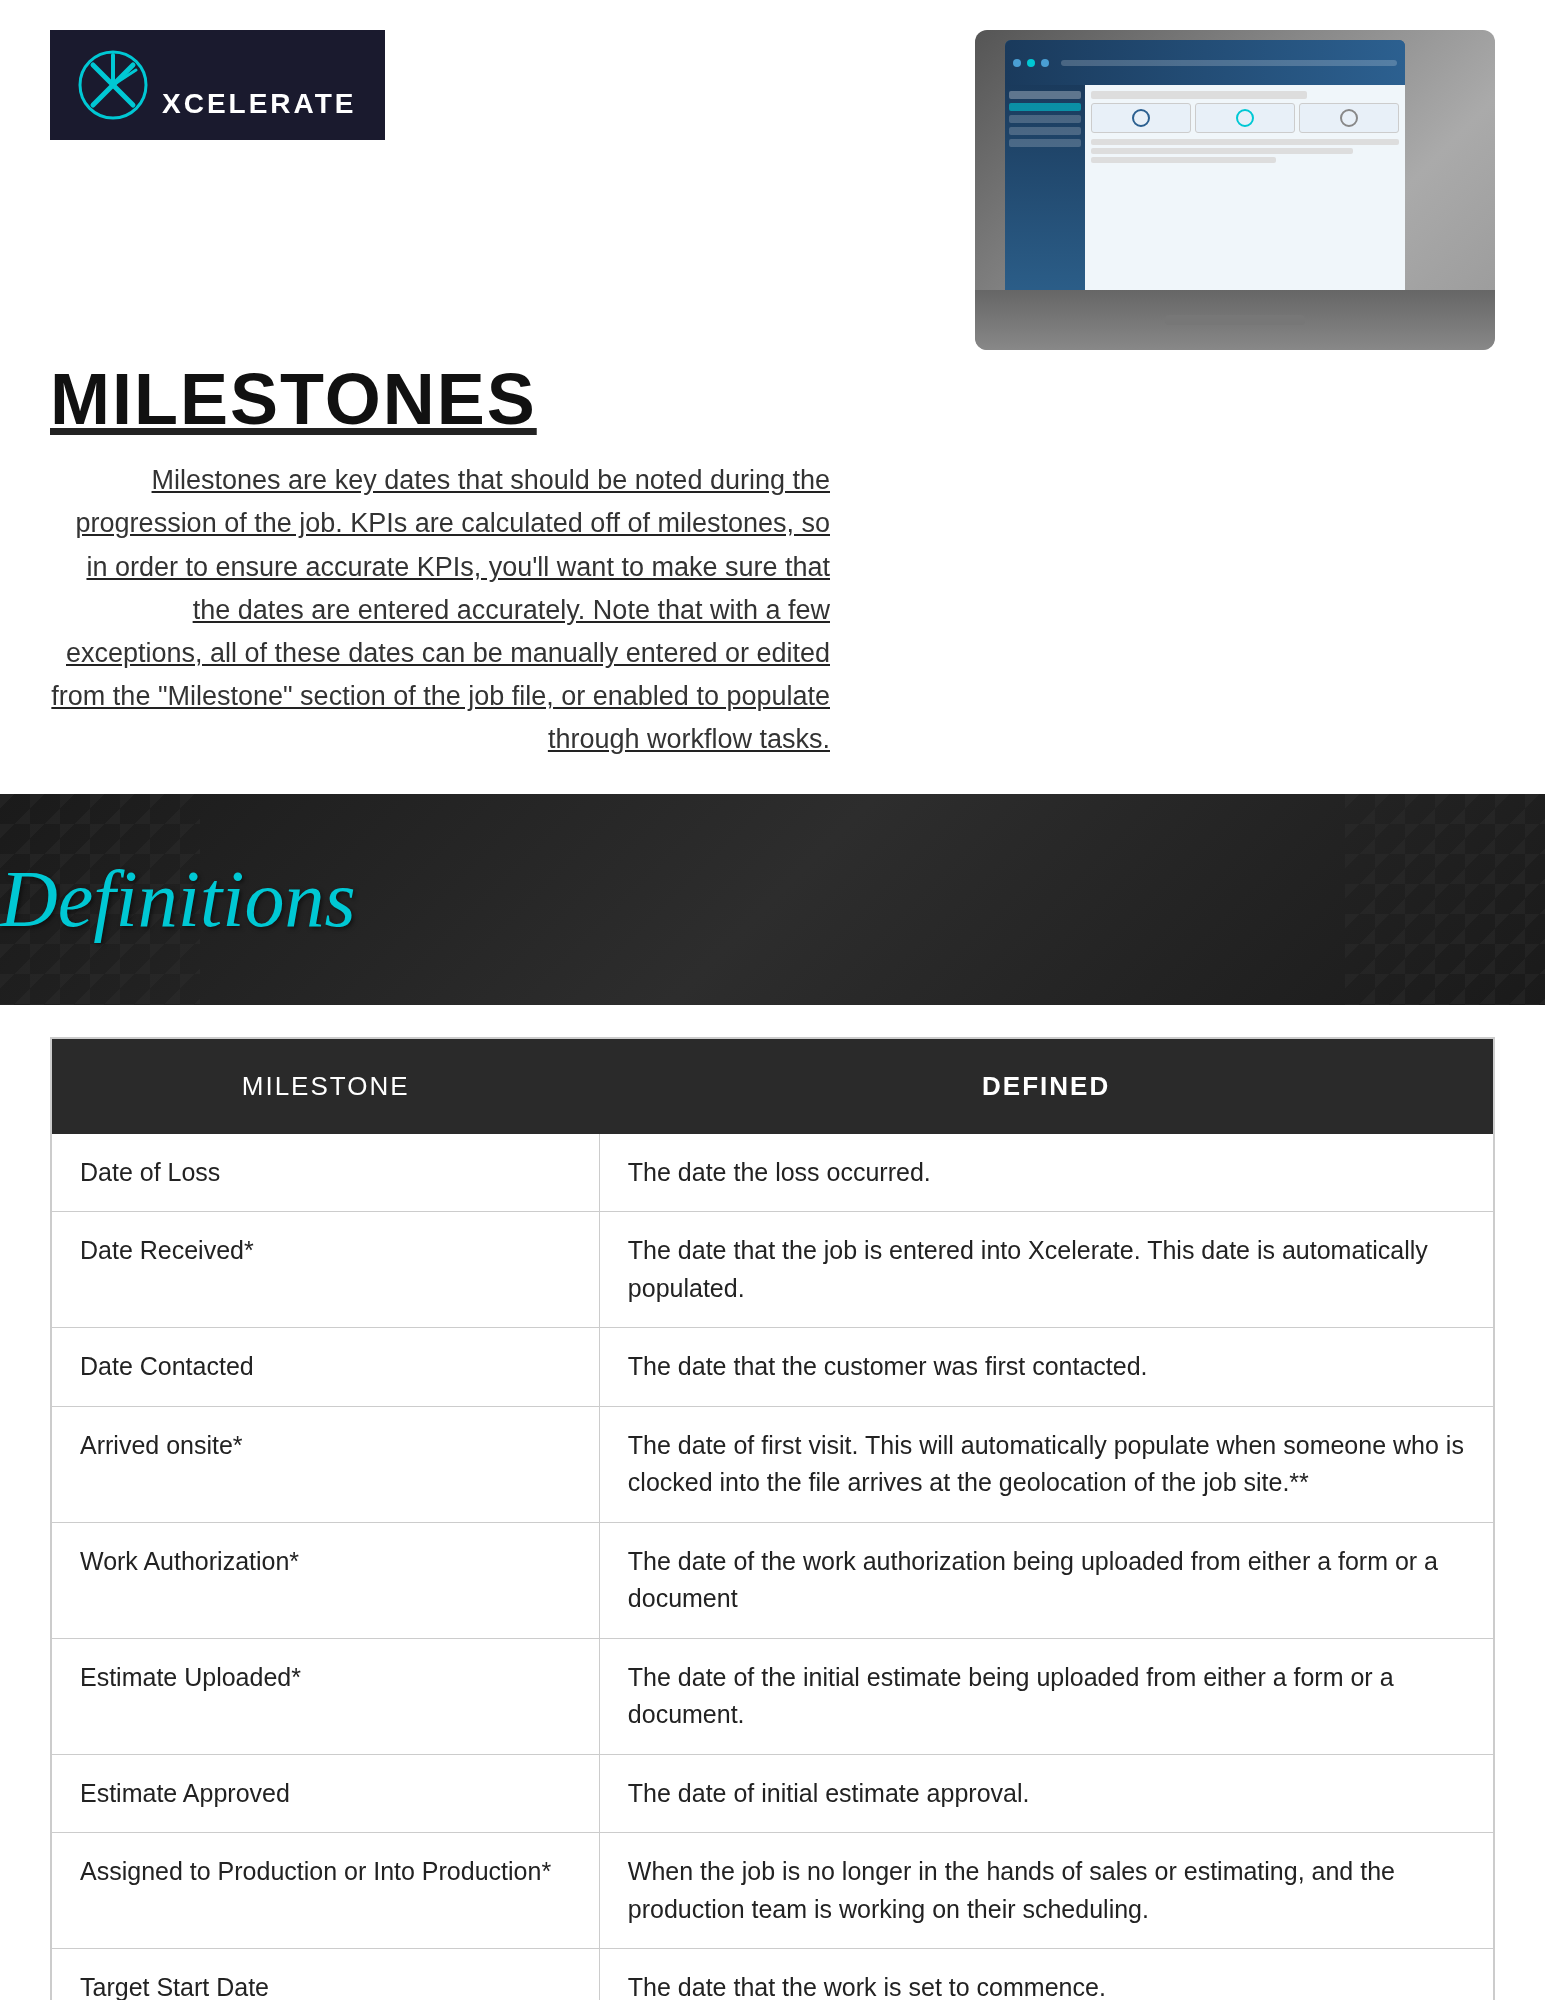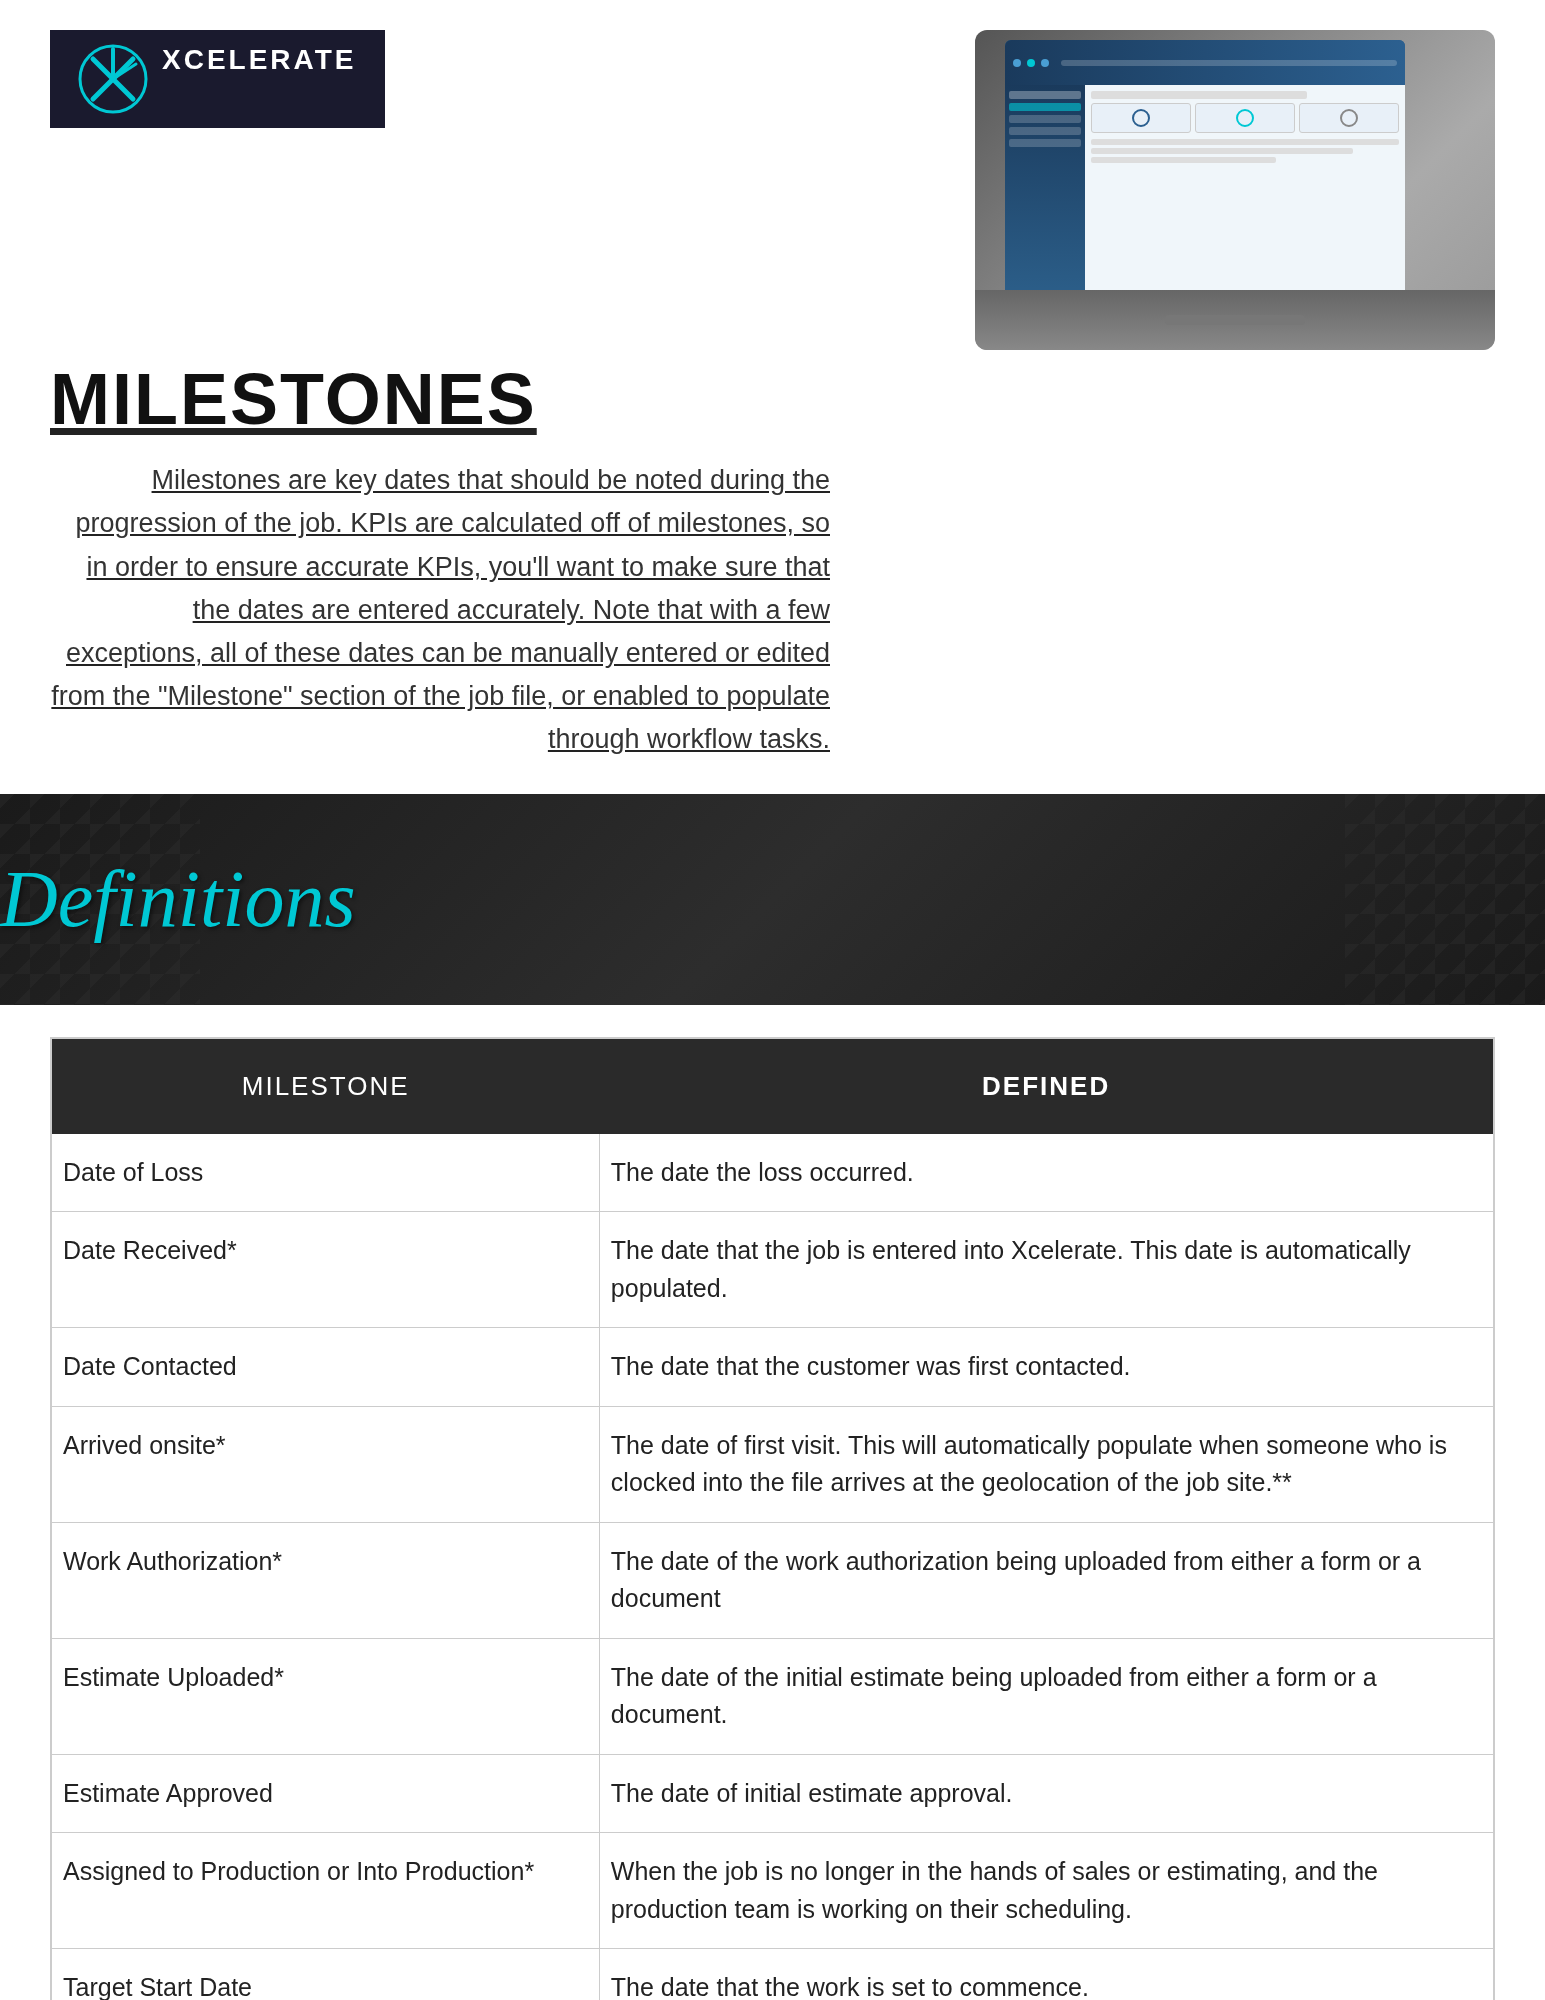--- a/index.html
+++ b/index.html
@@ -16,23 +16,23 @@
     .header {
       display: flex;
       align-items: flex-start;
       justify-content: space-between;
       padding: 30px 50px 10px 50px;
       background: #fff;
     }
 
     .logo-area {
       display: flex;
-      align-items: flex-start;
+      align-items: flex-end;
       background: #1a1a2e;
-      padding: 14px 28px;
+      padding: 20px 28px;
       border-radius: 0;
       min-width: 260px;
     }
 
     .logo-icon {
       width: 70px;
       height: 70px;
       margin-right: 14px;
     }
 
@@ -171,21 +171,21 @@
 
     tbody tr {
       border-bottom: 1px solid #ccc;
     }
 
     tbody tr:last-child {
       border-bottom: none;
     }
 
     tbody td {
-      padding: 20px 11px;
+      padding: 20px 28px;
       vertical-align: top;
       font-size: 25px;
       line-height: 1.5;
       border-right: 1px solid #ccc;
     }
 
     tbody td:last-child {
       border-right: none;
     }
 

